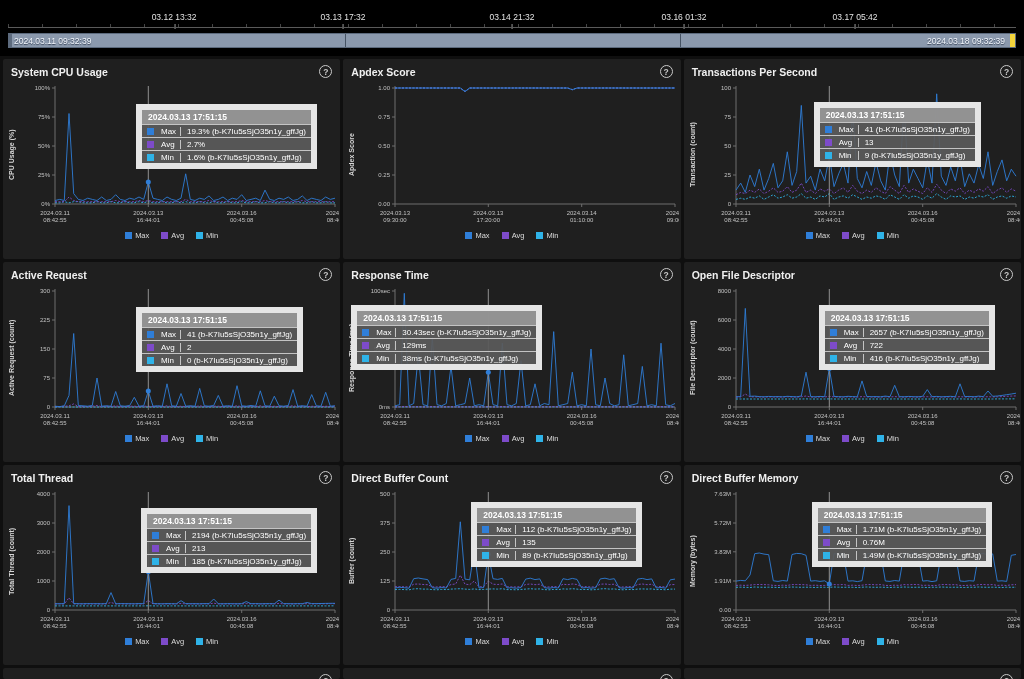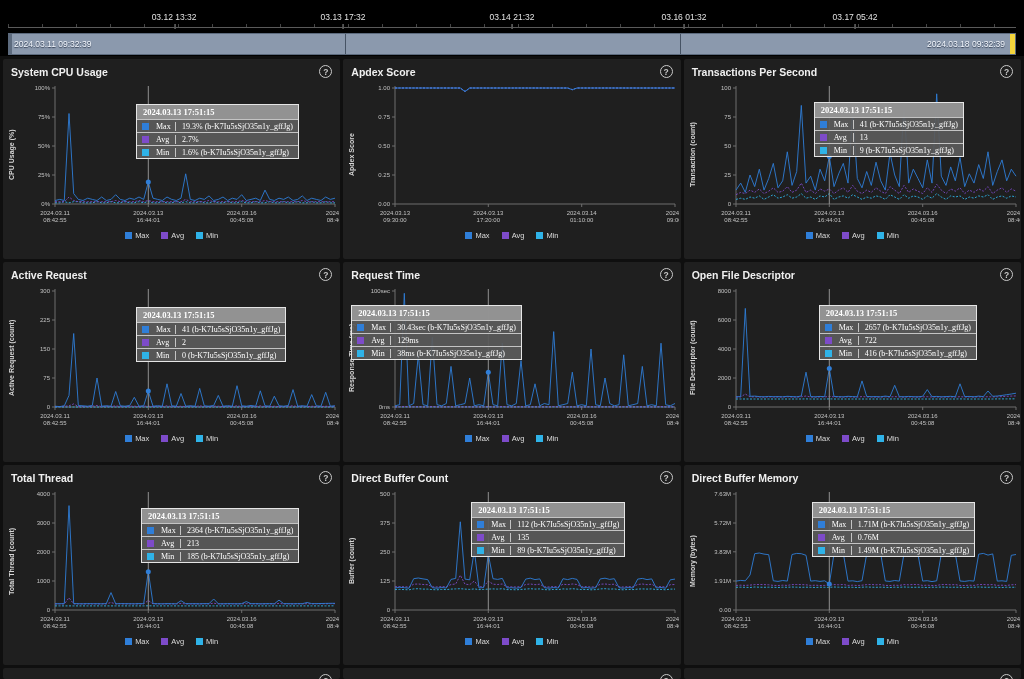--- a/index.html
+++ b/index.html
@@ -6,21 +6,21 @@
   html,body { width:1024px; height:679px; overflow:hidden; background:#0f0f0f;
     font-family:"Liberation Sans", sans-serif; }
   
   .timebar { position:relative; height:56px; background:#000; }
   .ruler-label { position:absolute; top:12px; transform:translateX(-50%);
     font-size:8.5px; color:#e3e3e3; white-space:nowrap; }
   .ruler-label::after { content:""; position:absolute; left:50%; top:12px; width:1px; height:5px; background:#9a9a9a; }
   .ruler-minor { position:absolute; left:8px; right:8px; top:24px; height:3px;
     background:repeating-linear-gradient(to right,#454545 0 1px,transparent 1px 34px); }
   .ruler-line { position:absolute; left:8px; right:8px; top:27px; height:1px; background:#5a5a5a; }
-  .slider { position:absolute; left:8px; right:8px; top:33px; height:22px;
+  .slider { position:absolute; left:8px; right:8px; top:33px; height:15px;
     background:#8b99ad; border:1px solid #5c6a7d; }
   .slider .divider { position:absolute; top:0; bottom:0; width:1px; background:#46536455; background:#465364; }
   .range-label { position:absolute; top:50%; transform:translateY(-50%); font-size:8.5px;
     color:#f2f6fd; text-shadow:0 1px 1px rgba(18,28,48,.75); white-space:nowrap; }
   .range-label.left { left:5px; } .range-label.right { right:10px; }
   .handle-left { position:absolute; left:0; top:0; bottom:0; width:3px; background:#5d6b7e; }
   .handle-right { position:absolute; right:0; top:0; bottom:0; width:5px; background:#f3d43c; }
   
   .grid { display:grid; grid-template-columns:repeat(3,1fr); gap:3px; padding:3px 3px 0; }
   .panel { position:relative; height:200px; background:#1f1f1f; border-radius:2px; overflow:hidden; }
@@ -32,22 +32,22 @@
   .chart-wrap { position:relative; display:flex; align-items:stretch; padding-left:3px; }
   .ylab { writing-mode:vertical-rl; transform:rotate(180deg); width:11px; font-size:7px; font-weight:700;
     color:#d6d6d6; text-align:center; line-height:11px; }
   svg.plot { display:block; }
   svg .tick { font-size:6px; fill:#c2c2c2; font-family:"Liberation Sans", sans-serif; }
   .legend { display:flex; justify-content:center; align-items:center; gap:12px; margin-top:1px;
     font-size:7.5px; color:#dcdcdc; }
   .legend-item { display:flex; align-items:center; cursor:pointer; }
   .sq { width:7px; height:7px; display:inline-block; margin-right:3px; }
   
-  .tooltip { position:absolute; z-index:5; border:1px solid #e5e5e5; background:rgba(90,90,90,.93);
-    color:#fff; font-size:8px; white-space:nowrap;font-family:Liberation Serif, serif; }
+  .tooltip { position:absolute; z-index:5; border:6px solid #e5e5e5; background:rgba(90,90,90,.93);
+    color:#fff; font-size:8px; white-space:nowrap; }
   .tt-head { background:rgba(150,150,150,.95); font-weight:700; font-size:8.5px; padding:2px 6px; }
   .tt-row { display:flex; align-items:center; gap:4px; padding:1.5px 5px; border-top:1px solid #c4c4c4; }
   .tt-label { width:20px; border-right:1px solid #c4c4c4; padding-right:3px; }
   .tt-value { padding-left:2px; }
 </style>
 </head>
 <body>
 
 <header class="timebar">
   <span class="ruler-label" style="left:17%">03.12 13:32</span>
@@ -316,21 +316,21 @@
           <span>Avg</span>
         </span>
       <span class="legend-item">
           <span class="sq" style="background: rgb(47, 179, 232);"></span>
           <span>Min</span>
         </span>
     </div>
   </section>
     <section class="panel">
     <div class="panel-head">
-      <h3 class="panel-title">Request Time</h3>
+      <h3 class="panel-title">Response Time</h3>
       <span class="help">?</span>
     </div>
     <div class="chart-wrap">
       <span class="ylab">Response Time (ms)</span>
       <svg class="plot" viewBox="0 0 322 150" width="322" height="150">
           <line x1="38" y1="6" x2="38" y2="124" stroke="#6e6e6e" stroke-width="1"></line>
           <line x1="38" y1="124" x2="318" y2="124" stroke="#6e6e6e" stroke-width="1"></line>
           <line x1="35" y1="8.0" x2="38" y2="8.0" stroke="#6e6e6e" stroke-width="1"></line>
           <text class="tick" x="33" y="10" text-anchor="end">100sec</text>
           <line x1="35" y1="66.0" x2="38" y2="66.0" stroke="#6e6e6e" stroke-width="1"></line>
@@ -485,21 +485,21 @@
           <polyline points="38.0,117.9 42.7,117.9 47.3,117.9 52.0,111.8 56.7,117.9 61.3,117.9 66.0,117.9 70.7,117.9 75.3,117.9 80.0,117.9 84.7,117.9 89.3,117.9 94.0,116.5 98.7,117.9 103.3,117.8 108.0,117.9 112.7,117.9 117.3,117.9 122.0,117.9 126.7,117.9 131.3,114.4 136.0,117.9 140.7,117.9 145.3,117.9 150.0,117.9 154.7,117.9 159.3,117.9 164.0,117.5 168.7,117.9 173.3,117.9 178.0,117.9 182.7,117.9 187.3,117.8 192.0,117.9 196.7,117.2 201.3,117.9 206.0,117.9 210.7,117.9 215.3,117.9 220.0,117.9 224.7,117.9 229.3,117.6 234.0,117.9 238.7,117.9 243.3,117.9 248.0,117.9 252.7,117.8 257.3,117.9 262.0,117.4 266.7,117.9 271.3,117.9 276.0,117.9 280.7,117.8 285.3,117.9 290.0,117.7 294.7,117.9 299.3,117.8 304.0,117.8 308.7,117.8 313.3,117.7 318.0,117.7" fill="none" stroke="#7d4bc9" stroke-width="0.9" stroke-dasharray="2 1.5"></polyline>
           <polyline points="38.0,117.8 42.7,117.7 47.3,117.7 52.0,19.6 56.7,117.6 61.3,117.7 66.0,117.8 70.7,117.6 75.3,117.7 80.0,117.7 84.7,117.8 89.3,117.6 94.0,106.6 98.7,117.8 103.3,117.6 108.0,117.7 112.7,117.7 117.3,117.8 122.0,117.6 126.7,117.7 131.3,85.7 136.0,117.6 140.7,117.7 145.3,117.8 150.0,117.6 154.7,117.7 159.3,117.8 164.0,114.7 168.7,117.6 173.3,117.7 178.0,117.7 182.7,117.8 187.3,117.6 192.0,117.7 196.7,113.0 201.3,117.7 206.0,117.8 210.7,117.6 215.3,117.7 220.0,117.8 224.7,117.6 229.3,115.6 234.0,117.7 238.7,117.6 243.3,117.8 248.0,117.7 252.7,117.6 257.3,117.8 262.0,114.1 266.7,117.7 271.3,117.6 276.0,117.8 280.7,117.6 285.3,117.7 290.0,116.5 294.7,117.6 299.3,117.6 304.0,117.5 308.7,117.4 313.3,117.3 318.0,117.3" fill="none" stroke="#2f7ed8" stroke-width="0.9"></polyline>
           <line x1="131.3" y1="6" x2="131.3" y2="124" stroke="#909090" stroke-width="1"></line>
           <circle cx="131.3" cy="85.7" r="2.5" fill="#2f7ed8"></circle>
         </svg>
       <div class="tooltip" style="left: 138px; top: 22px;">
         <div class="tt-head">2024.03.13 17:51:15</div>
         <div class="tt-row">
           <span class="sq" style="background: rgb(47, 126, 216);"></span>
           <span class="tt-label">Max</span>
-          <span class="tt-value">2364 (b-K7Iu5sSjO35n1y_gffJg)</span>
+          <span class="tt-value">2194 (b-K7Iu5sSjO35n1y_gffJg)</span>
         </div>
         <div class="tt-row">
           <span class="sq" style="background: rgb(125, 75, 201);"></span>
           <span class="tt-label">Avg</span>
           <span class="tt-value">213</span>
         </div>
         <div class="tt-row">
           <span class="sq" style="background: rgb(47, 179, 232);"></span>
           <span class="tt-label">Min</span>
           <span class="tt-value">185 (b-K7Iu5sSjO35n1y_gffJg)</span>

